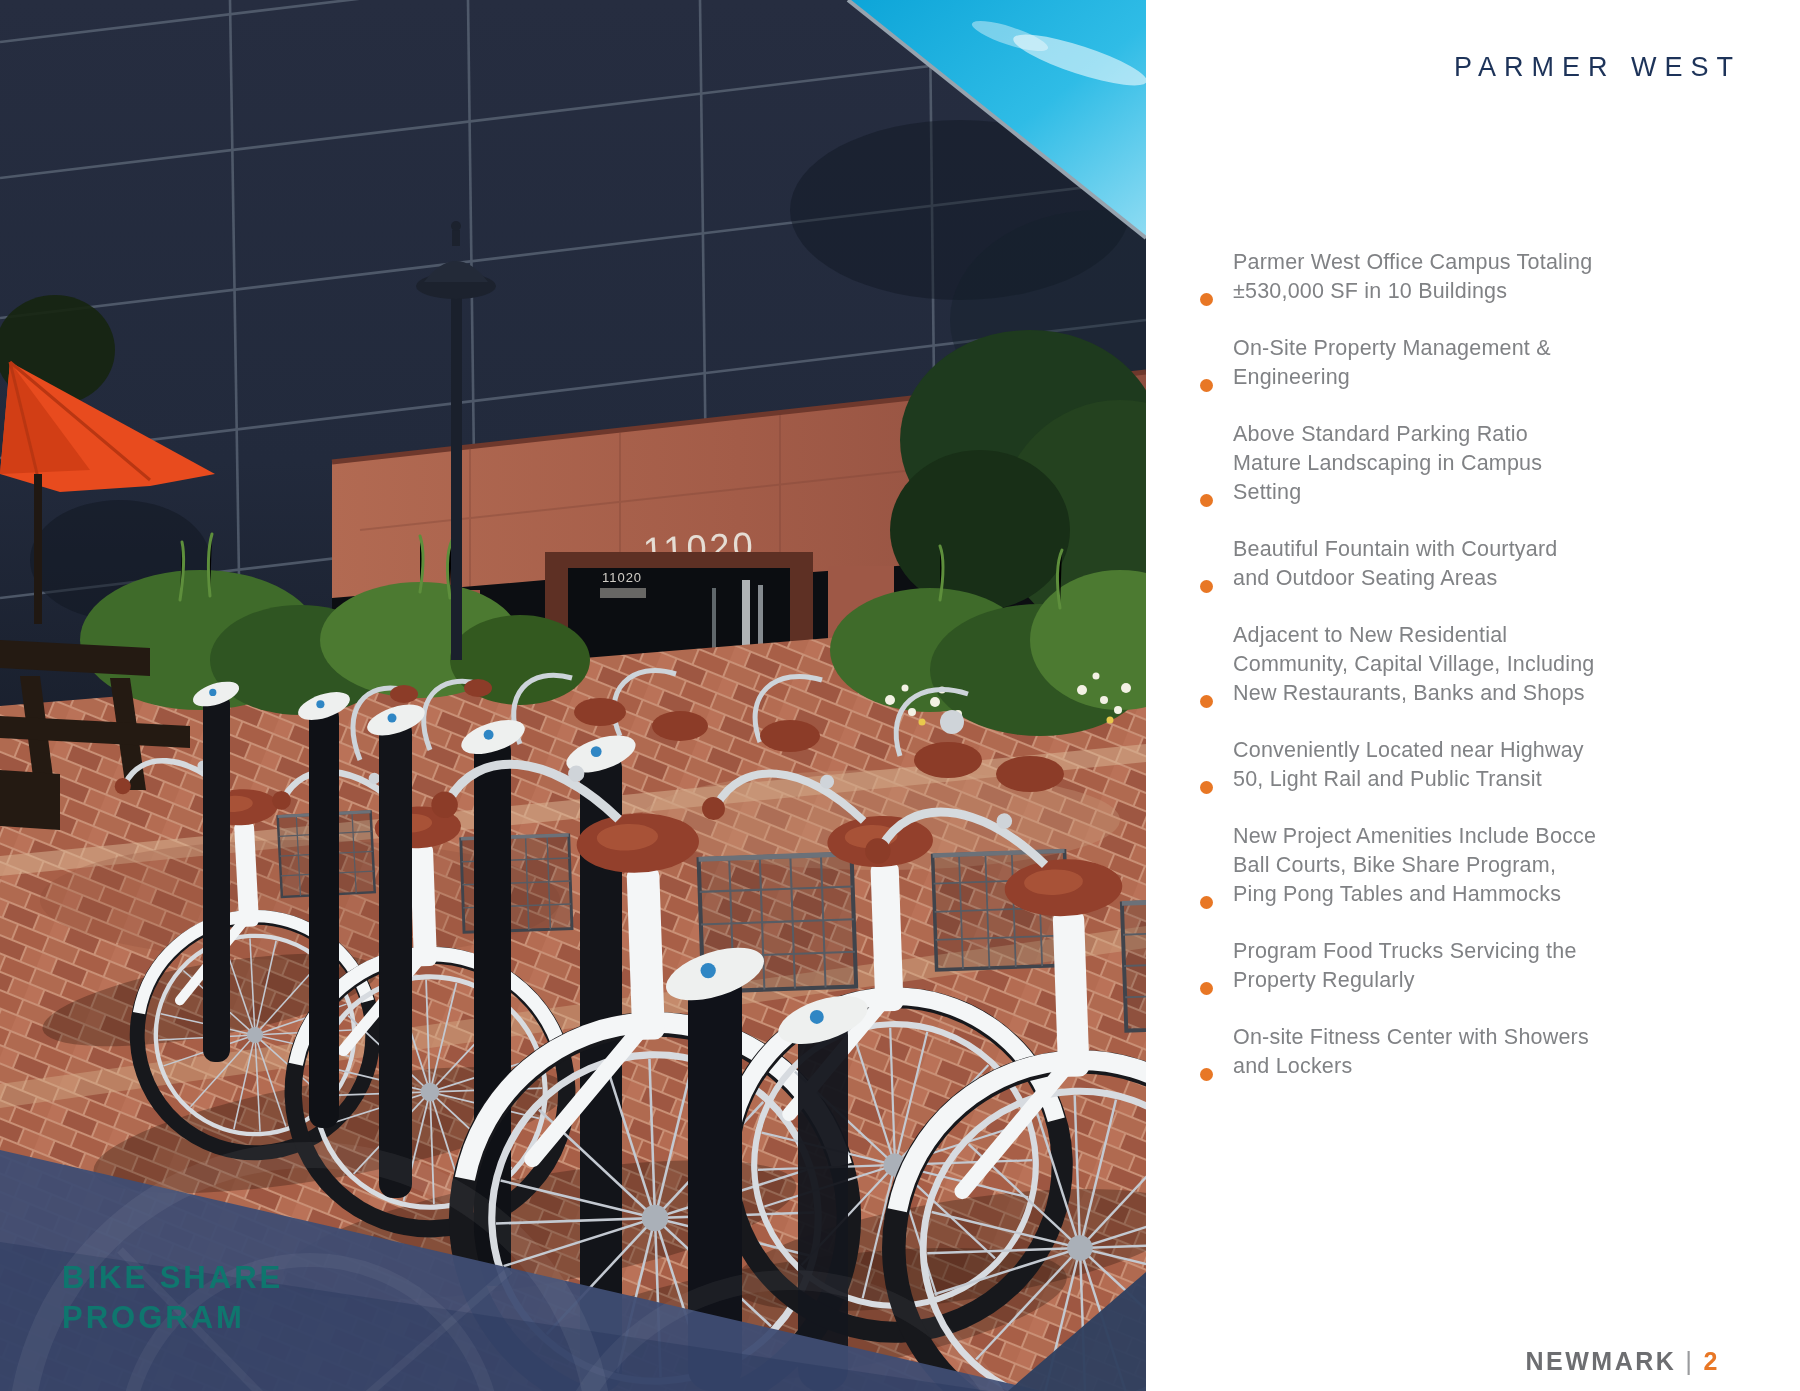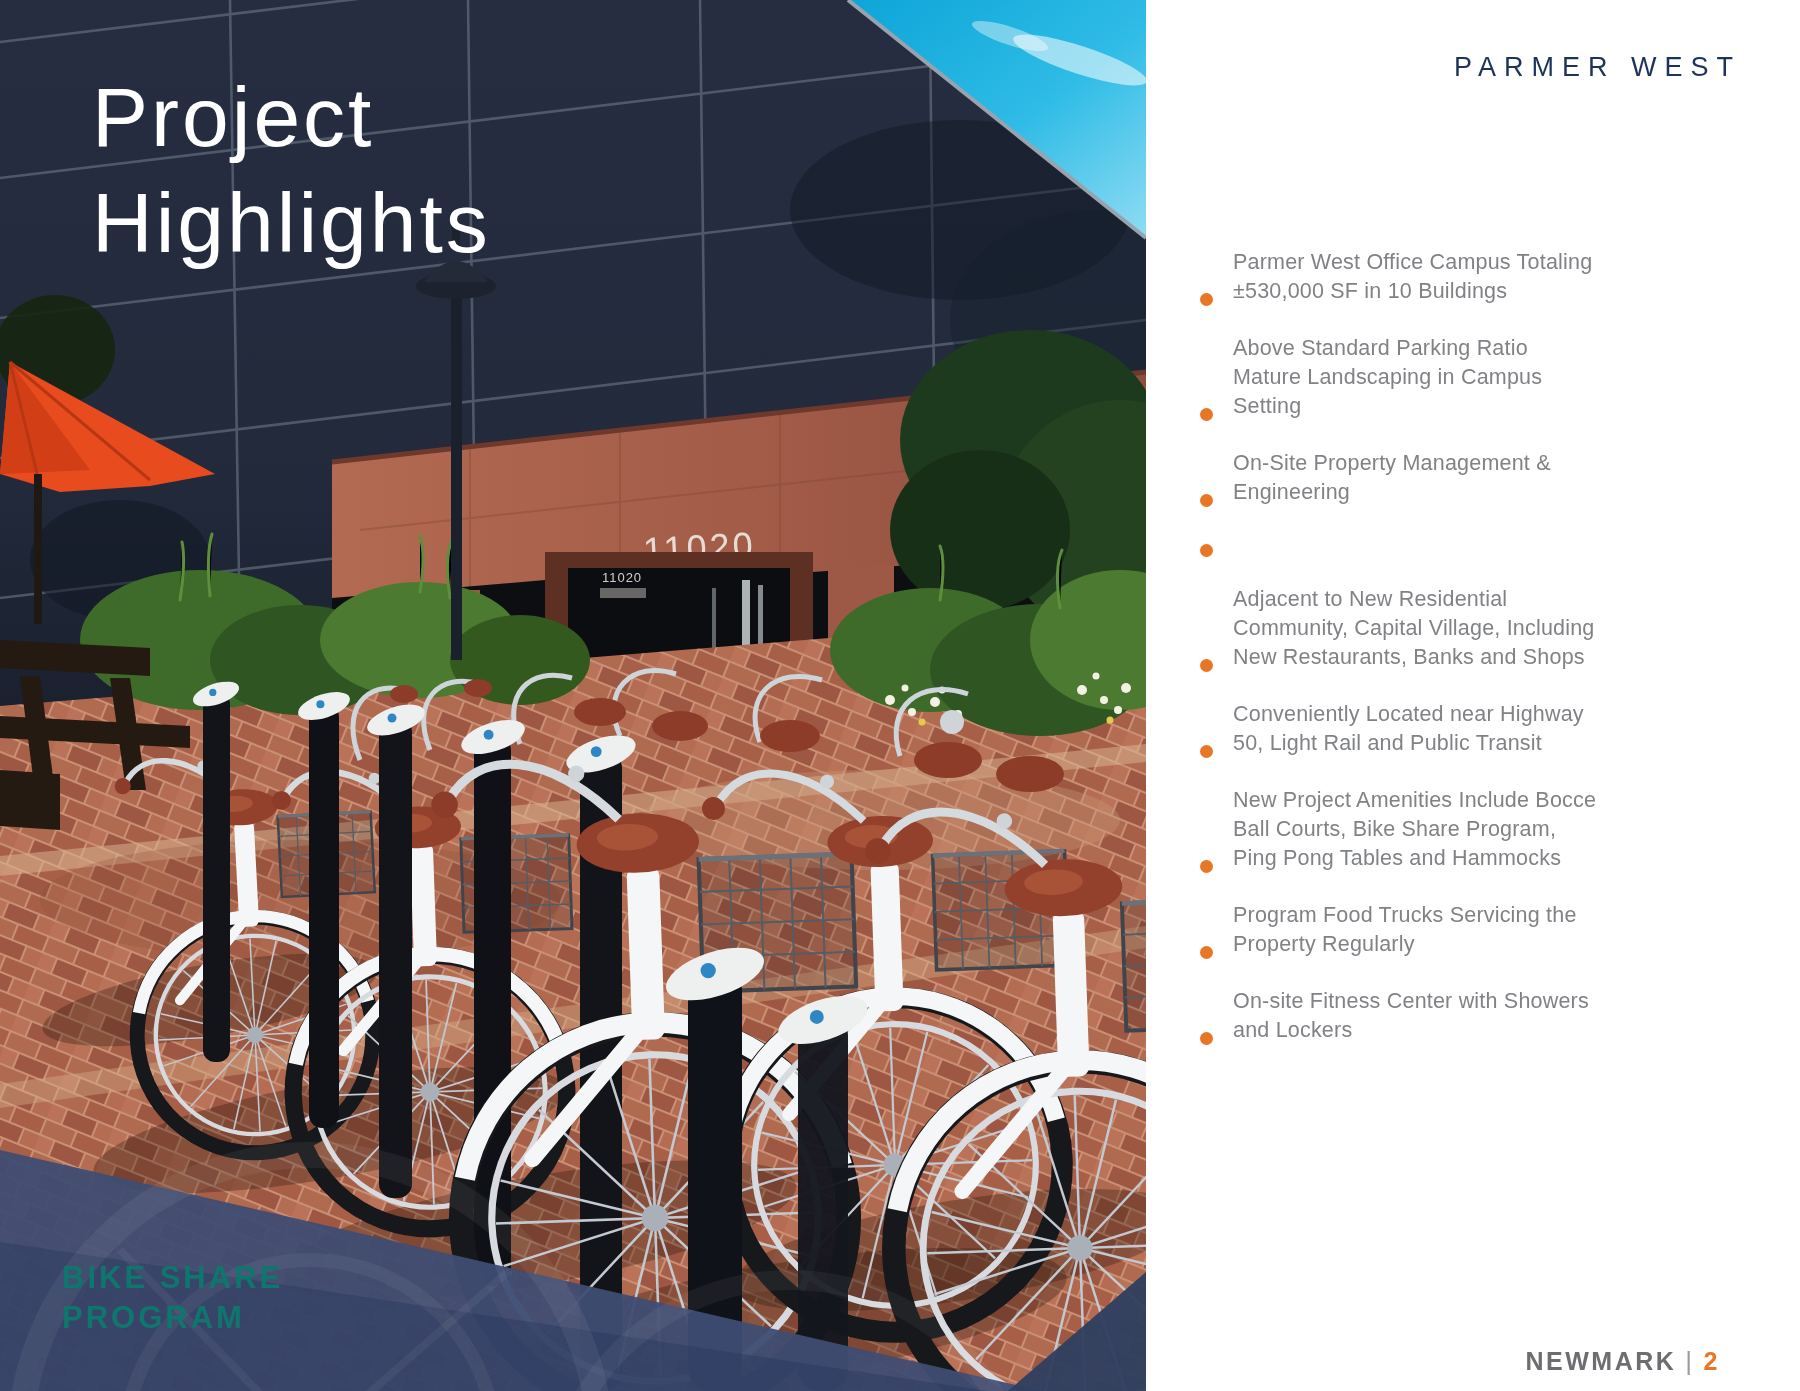--- a/index.html
+++ b/index.html
@@ -358,48 +358,48 @@
           <circle cx="310" cy="1445" r="185" stroke-opacity="0.05" stroke-width="14"></circle>
           <line x1="120" y1="1250" x2="500" y2="1640" stroke-opacity="0.05" stroke-width="8"></line>
           <line x1="510" y1="1270" x2="110" y2="1620" stroke-opacity="0.05" stroke-width="8"></line>
           <circle cx="790" cy="1520" r="240" stroke-opacity="0.05" stroke-width="20"></circle>
         </g>
       </g>
 
       <polygon points="1146,1272 1146,1391 1008,1391" fill="#31405F" opacity="0.97"></polygon>
     </svg>
 
-    <h1 class="hero-title">Project
-Highlights</h1>
 
     <div class="caption">BIKE SHARE
 PROGRAM</div>
   </div>
 
   <div class="brand-logo">PARMER WEST</div>
 
   <ul class="highlights" id="highlights-list">
       <li>
     <span class="dot"></span>
     <span class="txt">Parmer West Office Campus Totaling
 ±530,000 SF in 10 Buildings</span>
   </li>
       <li>
     <span class="dot"></span>
+    <span class="txt">On-Site Property Management &amp;
+Engineering</span>
+  </li>
+      <li>
+    <span class="dot"></span>
     <span class="txt">Above Standard Parking Ratio
 Mature Landscaping in Campus
 Setting</span>
   </li>
       <li>
     <span class="dot"></span>
-    <span class="txt">On-Site Property Management &amp;
-Engineering</span>
-  </li>
-      <li>
-    <span class="dot"></span>
+    <span class="txt">Beautiful Fountain with Courtyard
+and Outdoor Seating Areas</span>
   </li>
       <li>
     <span class="dot"></span>
     <span class="txt">Adjacent to New Residential
 Community, Capital Village, Including
 New Restaurants, Banks and Shops</span>
   </li>
       <li>
     <span class="dot"></span>
     <span class="txt">Conveniently Located near Highway

